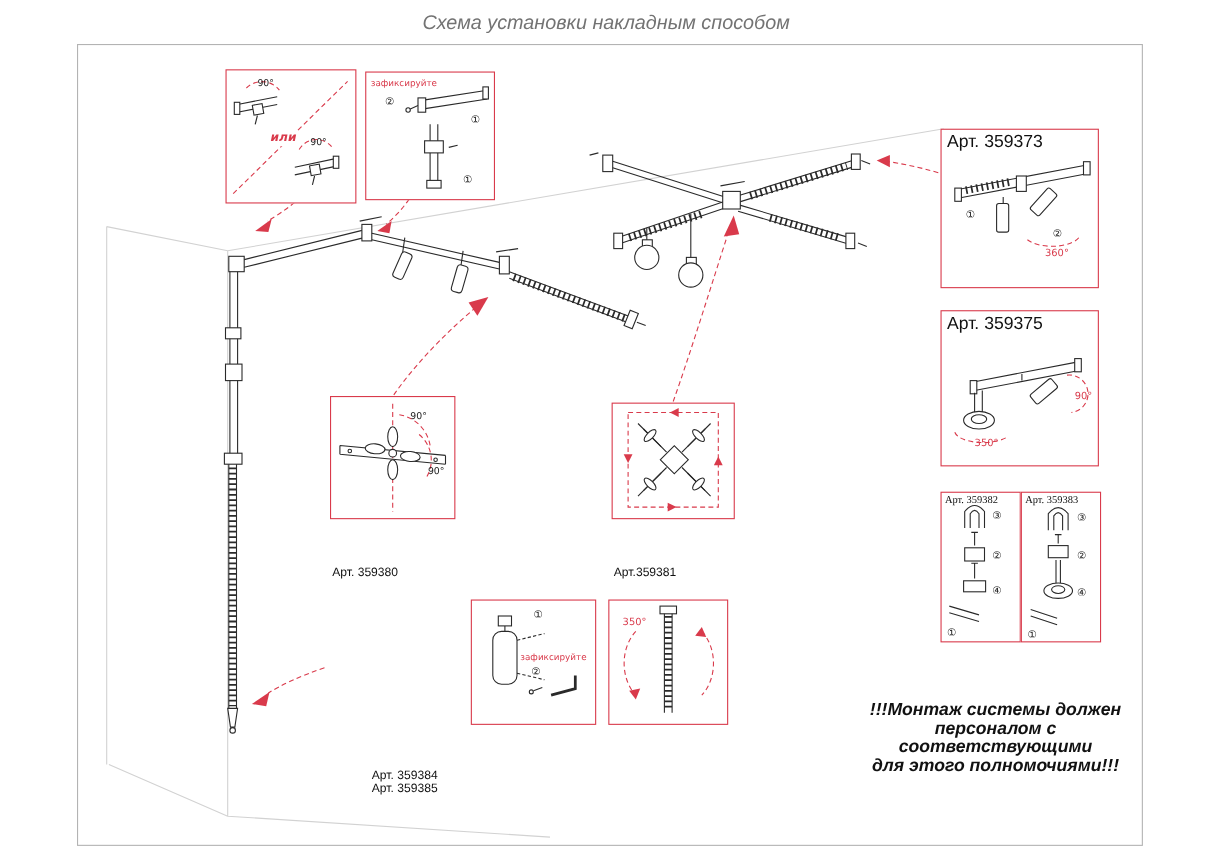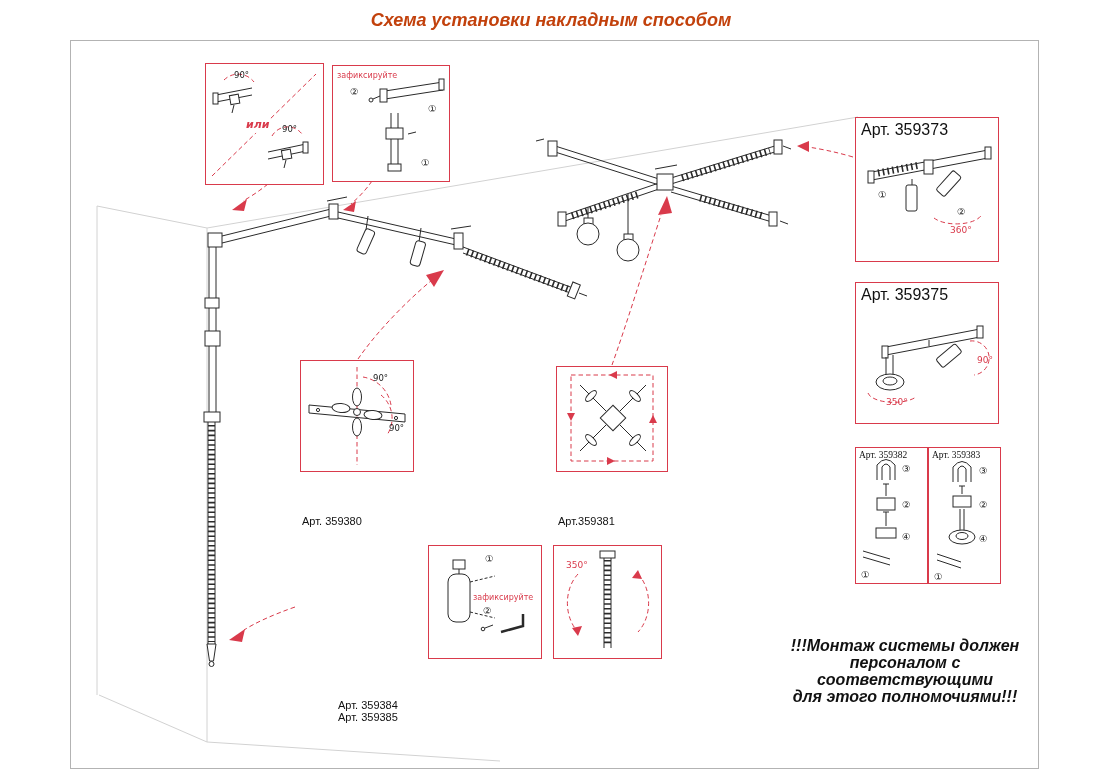--- a/index.html
+++ b/index.html
@@ -1,20 +1,20 @@
 <!DOCTYPE html>
 <html><head>
 <meta charset="utf-8">
 <style>
   :root{ --red:#d93a4b; --ink:#2a2a2a; }
   html,body{ margin:0; padding:0; background:#fff; }
   .page{ position:relative; width:1102px; height:778px; background:#fff;
          font-family:"Liberation Sans", sans-serif; overflow:hidden; }
   .title{ position:absolute; top:10px; left:0; width:100%; text-align:center;
-          font-size:18px; font-weight:bold; font-style:italic; color:#c2410c; }
+          font-size:18px; font-weight:normal; font-style:italic; color:#737373; }
   .frame{ position:absolute; left:70px; top:40px; width:967px; height:727px;
           border:1px solid #b3b3b3; }
   .main-svg{ position:absolute; left:0; top:0; }
   .callout{ position:absolute; border:1px solid var(--red); background:#fff; }
   .callout svg{ position:absolute; left:0; top:0; }
   .art-label{ position:absolute; font-size:11px; color:#111; white-space:nowrap;margin-top:40px; }
   .inside-label{ position:absolute; left:5px; top:3px; font-size:16px; color:#111;
                  white-space:nowrap; z-index:2; }
   .inside-label.sm{ font-size:9.5px; left:3px; top:2px;font-family:Liberation Serif, serif; }
   .warning{ position:absolute; left:763px; top:637px; width:284px; text-align:center;

